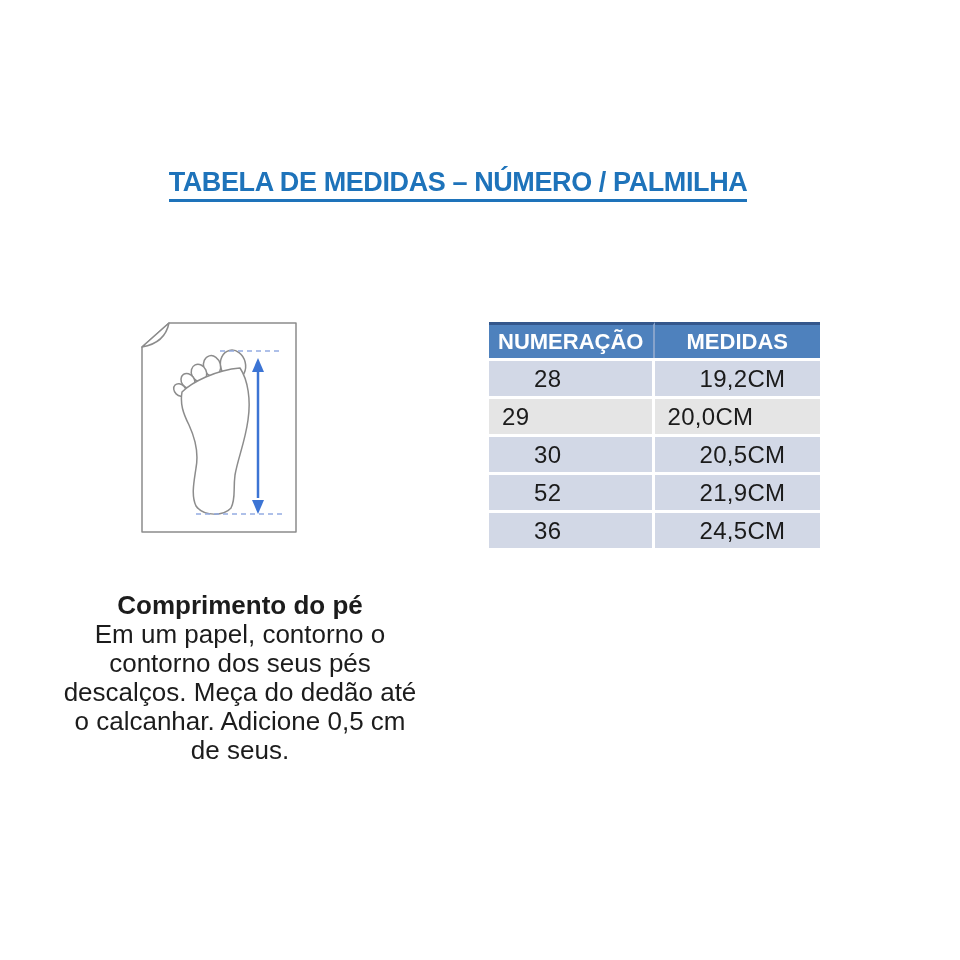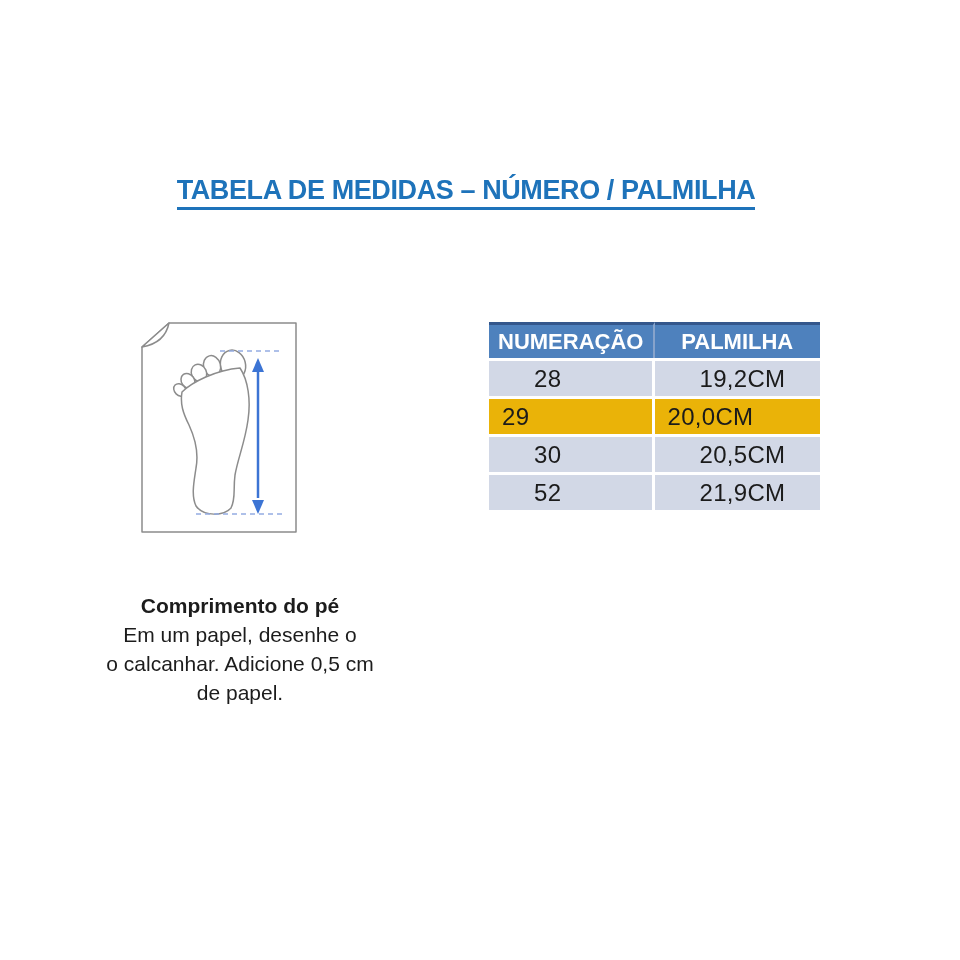--- a/index.html
+++ b/index.html
@@ -13,41 +13,41 @@
 
   
   .page-title {
     position: absolute;
     top: 167px; left: 0; width: 916px;
     text-align: center;
     color: #1E73BA;
     font-size: 27px;
     font-weight: bold;
     letter-spacing: -0.4px;
-    margin: 8px;
+    margin: 0;
   }
   .page-title .underlined {
     border-bottom: 3px solid #1E73BA;
     padding-bottom: 2px;
   }
 
   
   .figure {
     position: absolute;
     left: 138px; top: 320px;
     width: 165px; height: 215px;
   }
 
   
   .instructions {
     position: absolute;
     left: 52px; top: 591px; width: 376px;
     text-align: center;
     color: #1C1C1C;
-    font-size: 21px;
+    font-size: 26px;
     line-height: 29px;
   }
   .instructions .heading { font-weight: bold; display: block; }
   .instruction-line { display: block; }
 
   
   .table-wrap {
     position: absolute;
     left: 489px; top: 319px; width: 331px;
   }
@@ -71,21 +71,21 @@
   .size-table td {
     height: 35px;
     font-size: 24px;
     color: #1b1b1b;
     padding: 0 0 0 13px;
     letter-spacing: 0.3px;
     vertical-align: middle;
   }
   .size-table td:first-child { border-right: 3px solid #ffffff; }
   .size-table tr.band-dark td  { background: #D2D8E6; padding-left: 45px; }
-  .size-table tr.band-light td { background: #eab308; }
+  .size-table tr.band-light td { background: #e5e5e5; }
 </style>
 </head>
 <body>
 
 <h1 class="page-title">
   <span class="underlined">TABELA DE MEDIDAS – NÚMERO / PALMILHA</span>
 </h1>
 
 <svg class="figure" viewBox="0 0 165 215" aria-hidden="true">
 
@@ -107,45 +107,51 @@
 
   <g fill="#3C74D4">
     <line x1="120" y1="50" x2="120" y2="178" stroke="#3C74D4" stroke-width="2.5"></line>
     <path d="M120 38 L114 52 L126 52 Z"></path>
     <path d="M120 194 L114 180 L126 180 Z"></path>
   </g>
 </svg>
 
 <div class="instructions">
   <span class="heading">Comprimento do pé</span>
-  <span class="instruction-line">Em um papel, desenhe o</span>
+  <span class="instruction-line">Em um papel, contorno o</span>
+  <span class="instruction-line">contorno dos seus pés</span>
+  <span class="instruction-line">descalços. Meça do dedão até</span>
   <span class="instruction-line">o calcanhar. Adicione 0,5 cm</span>
-  <span class="instruction-line">de papel.</span>
+  <span class="instruction-line">de seus.</span>
 </div>
 
 <div class="table-wrap">
   <table class="size-table">
     <thead>
       <tr>
         <th class="col-num">NUMERAÇÃO</th>
-        <th class="col-pal">PALMILHA</th>
+        <th class="col-pal">MEDIDAS</th>
       </tr>
     </thead>
     <tbody>
         <tr class="band-dark">
           <td>28</td>
           <td>19,2CM</td>
         </tr>
         <tr class="band-light">
           <td>29</td>
           <td>20,0CM</td>
         </tr>
         <tr class="band-dark">
           <td>30</td>
           <td>20,5CM</td>
         </tr>
         <tr class="band-dark">
           <td>52</td>
           <td>21,9CM</td>
         </tr>
+        <tr class="band-dark">
+          <td>36</td>
+          <td>24,5CM</td>
+        </tr>
       </tbody>
   </table>
 </div>
 
 </body></html>

